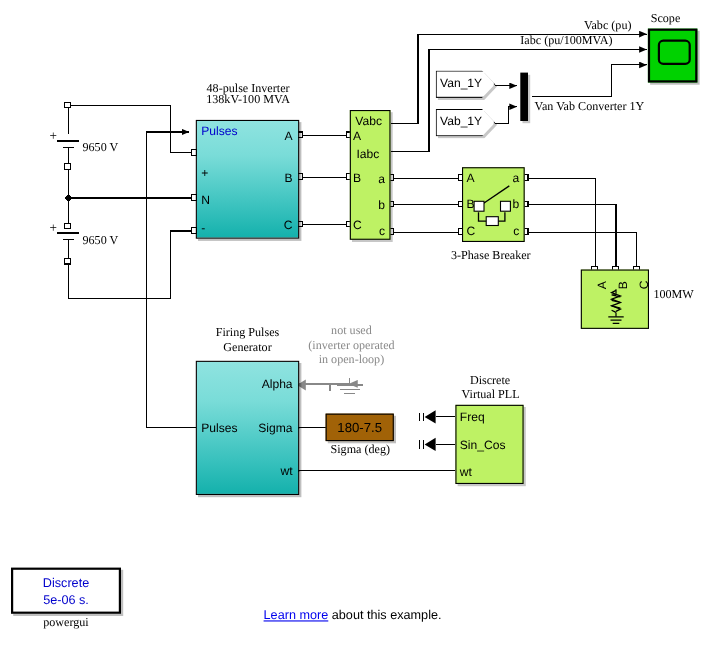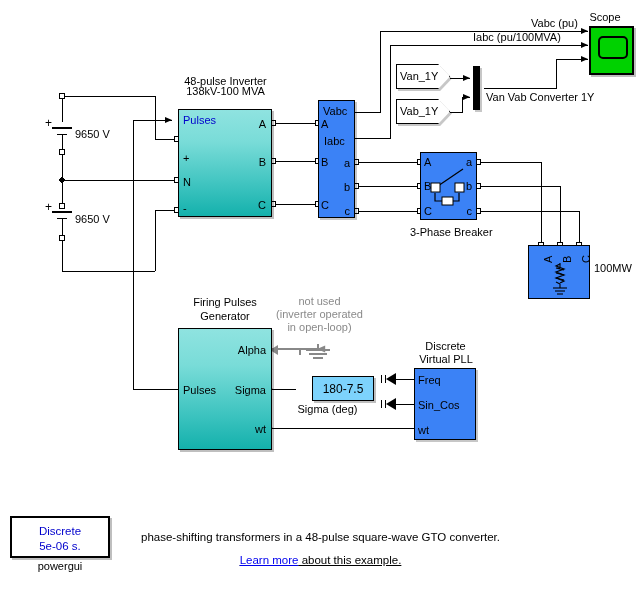--- a/index.html
+++ b/index.html
@@ -23,20 +23,21 @@
     left: 0; top: 0;
     width: 641px; height: 594px;
     pointer-events: none;
   }
   .lbl {
     position: absolute;
     font-size: 11px;
     line-height: 13px;
     color: #000;
     white-space: pre;
+    font-family: Liberation Serif, serif;
   }
   .lbl-c { text-align: center; }
   
   .sub-block {
     position: absolute;
     background: linear-gradient(180deg, #8fe3e0 0%, #79dcd8 30%, #38c1bd 75%, #14b1ac 100%);
     border: 1px solid #000;
     box-shadow: 2px 2px 0 rgba(0,0,0,0.25);
     box-sizing: border-box;
   }
@@ -44,21 +45,21 @@
     position: absolute;
     font-size: 11px;
     line-height: 12px;
     color: #000;
     white-space: pre;
   }
   .port-lbl.blue { color: #0000cc; }
   
   .wbox {
     position: absolute;
-    background: #3b82f6;
+    background: #bef264;
     border: 1px solid #000;
     box-sizing: border-box;
     box-shadow: 2px 2px 0 rgba(0,0,0,0.22);
   }
   .wbox.noshadow { box-shadow: none; }
   
   .scope {
     position: absolute;
     background: #00d200;
     border: 2px solid #000;
@@ -108,29 +109,28 @@
   }
   
   .mux {
     position: absolute;
     background: #000;
     box-shadow: 2px 2px 0 rgba(0,0,0,0.22);
   }
   
   .const-blk {
     position: absolute;
-    background: #7dd3fc;
+    background: #a16207;
     border: 1px solid #000;
     box-sizing: border-box;
     box-shadow: 2px 2px 0 rgba(0,0,0,0.25);
     font-size: 12px;
     display: flex;
     align-items: center;
     justify-content: center;
-    margin-left: 16px;
   }
   
   .caption-title {
     position: absolute;
     width: 641px;
     text-align: center;
     font-size: 13.5px;
     font-weight: bold;
     color: #000;
   }
@@ -141,21 +141,20 @@
     font-size: 11.5px;
     line-height: 16px;
     color: #000;
   }
   .caption-link {
     position: absolute;
     width: 641px;
     text-align: center;
     font-size: 11.5px;
     color: #000;
-    text-decoration: underline;
   }
   .caption-link a {
     color: #0000ee;
     text-decoration: underline;
   }
   .gray { color: #8a8a8a; }
   .rot {
     position: absolute;
     font-size: 11px;
     transform: rotate(-90deg);
@@ -404,18 +403,17 @@
     <div class="port-lbl" style="left:3px; top:30px;">Sin_Cos</div>
     <div class="port-lbl" style="left:3px; top:55px;">wt</div>
   </div>
 
   <div class="powergui" style="left:10px; top:516px; width:100px; height:42px;">
     <div>Discrete</div>
     <div>5e-06 s.</div>
   </div>
   <div class="lbl lbl-c" style="left:10px; top:560px; width:100px;">powergui</div>
 
-  <div class="caption-body" style="top:529px;">phase-shifting transformers in a 48-pulse square-wave GTO converter.</div>
   <div class="caption-link" style="top:554px;">
     <a href="#">Learn more</a><span> about this example.</span>
   </div>
 
 </div>
 
 </body></html>

